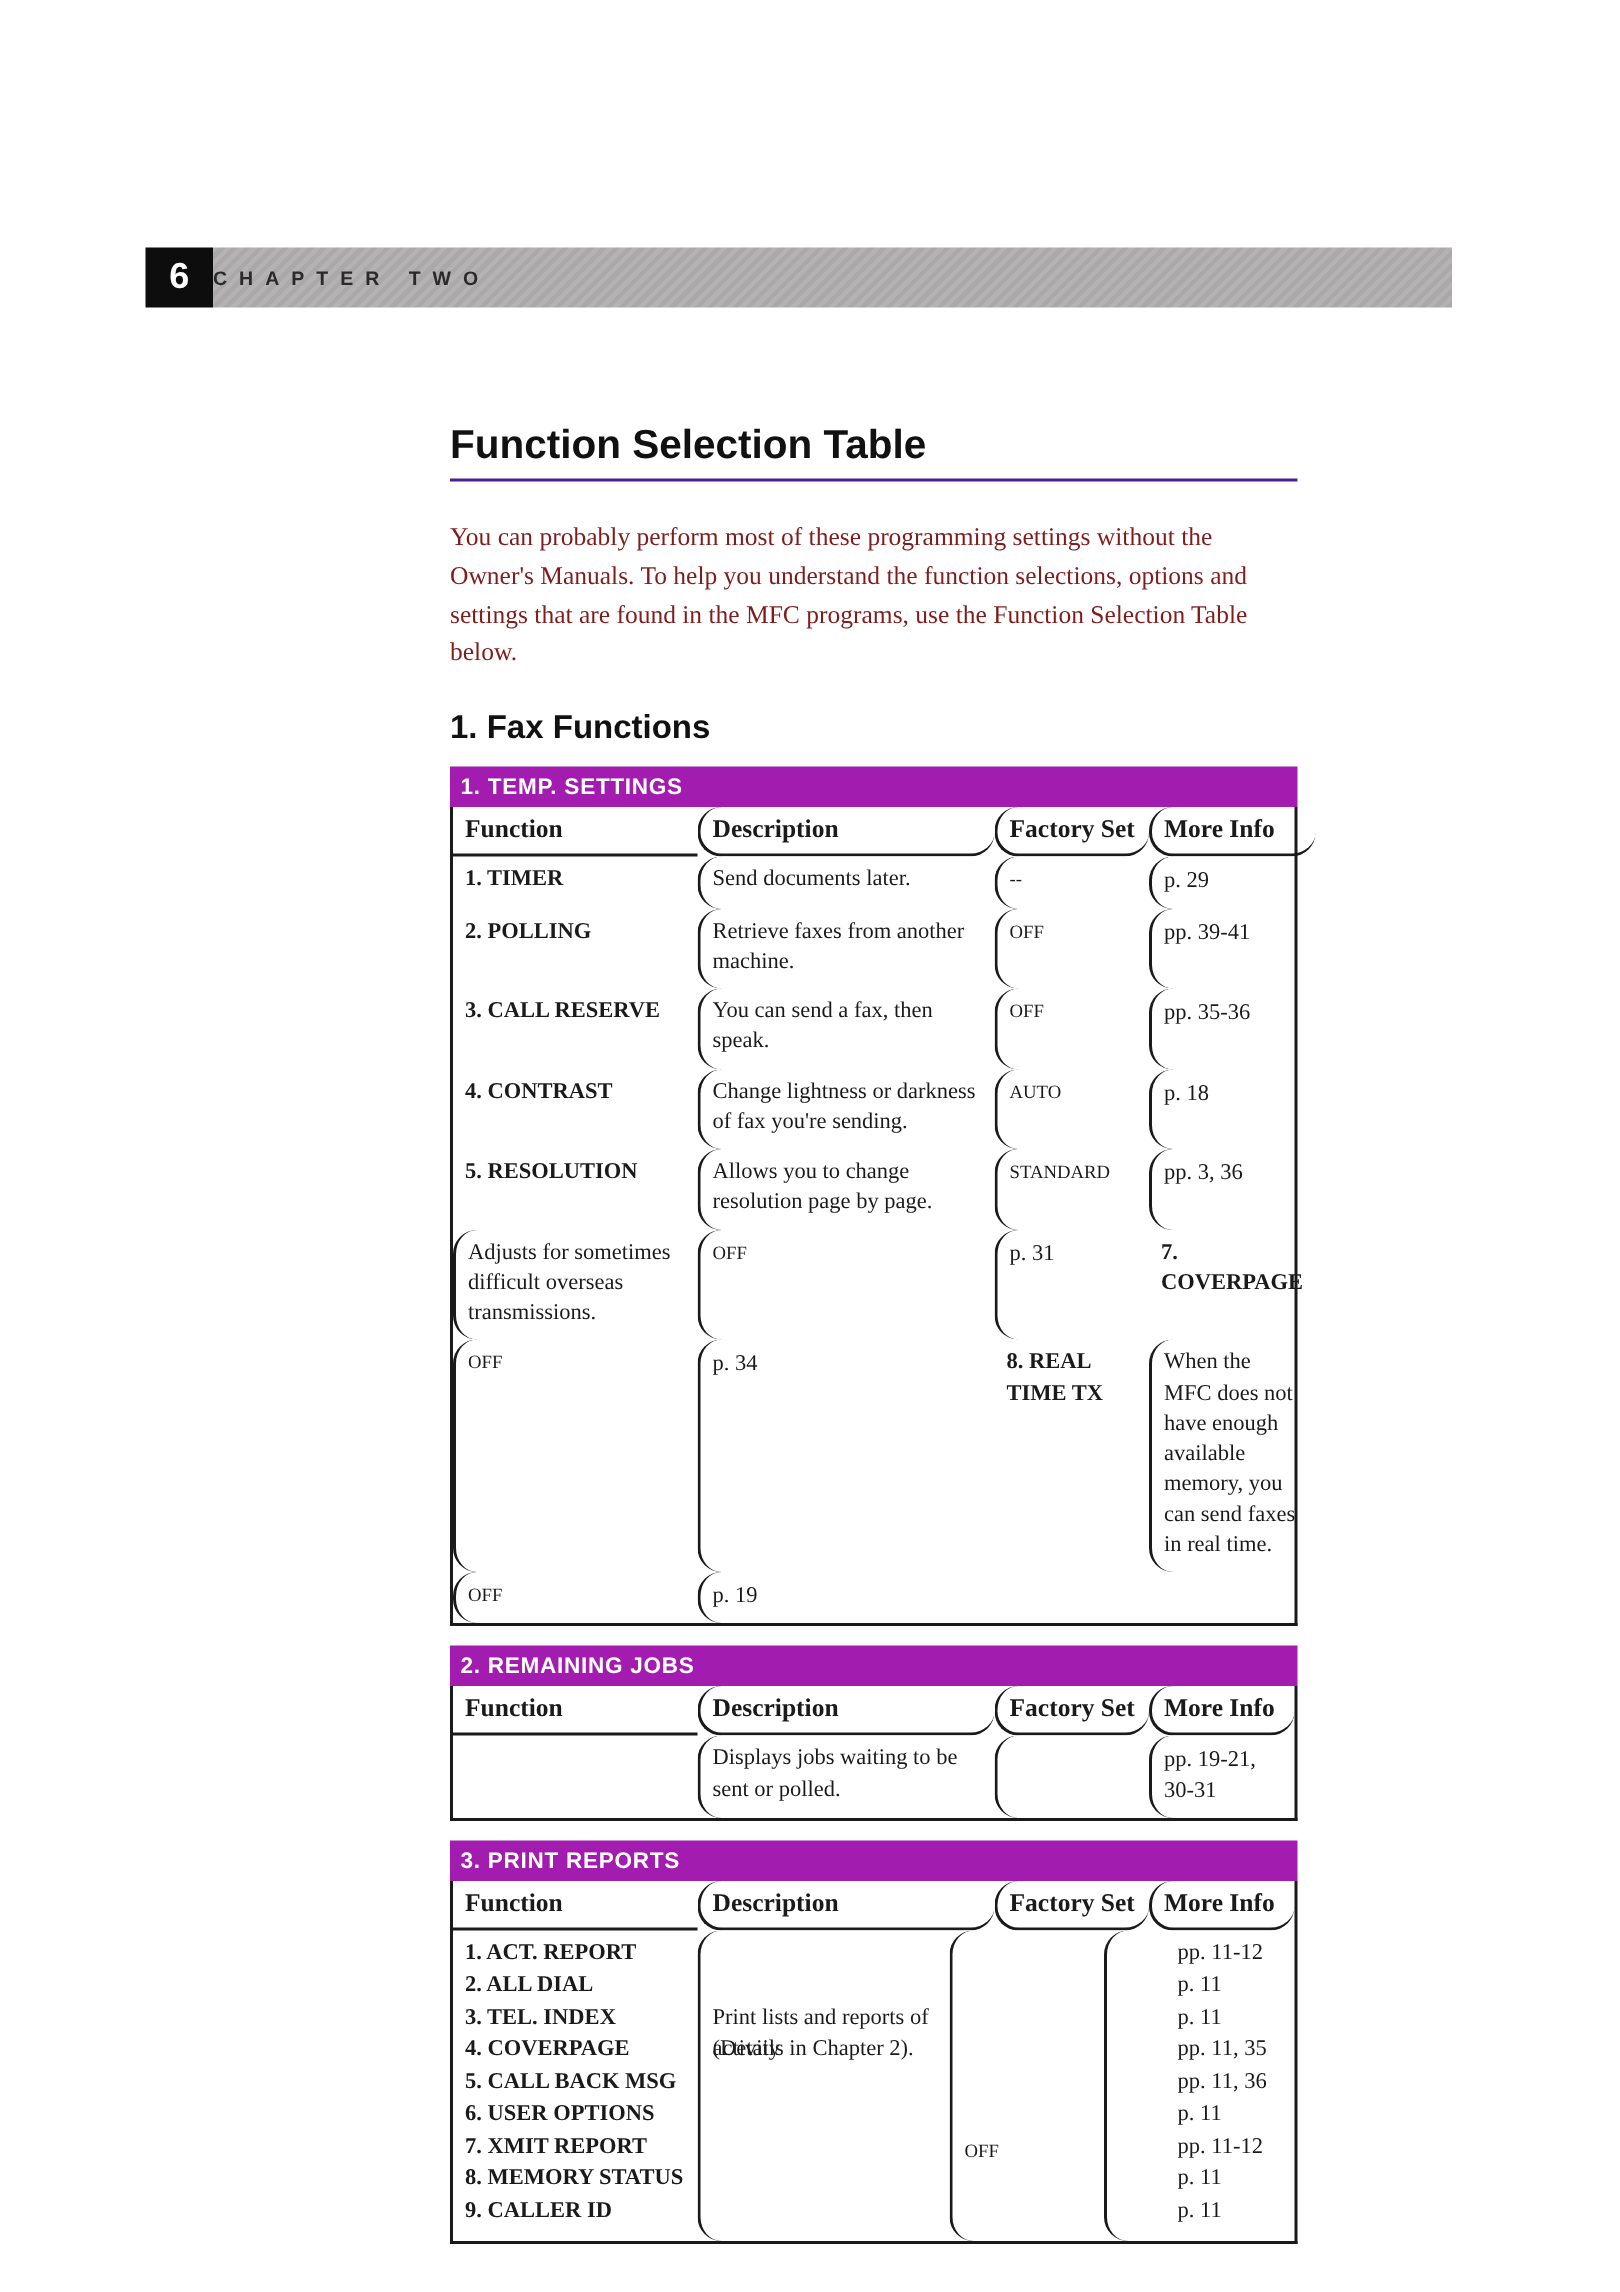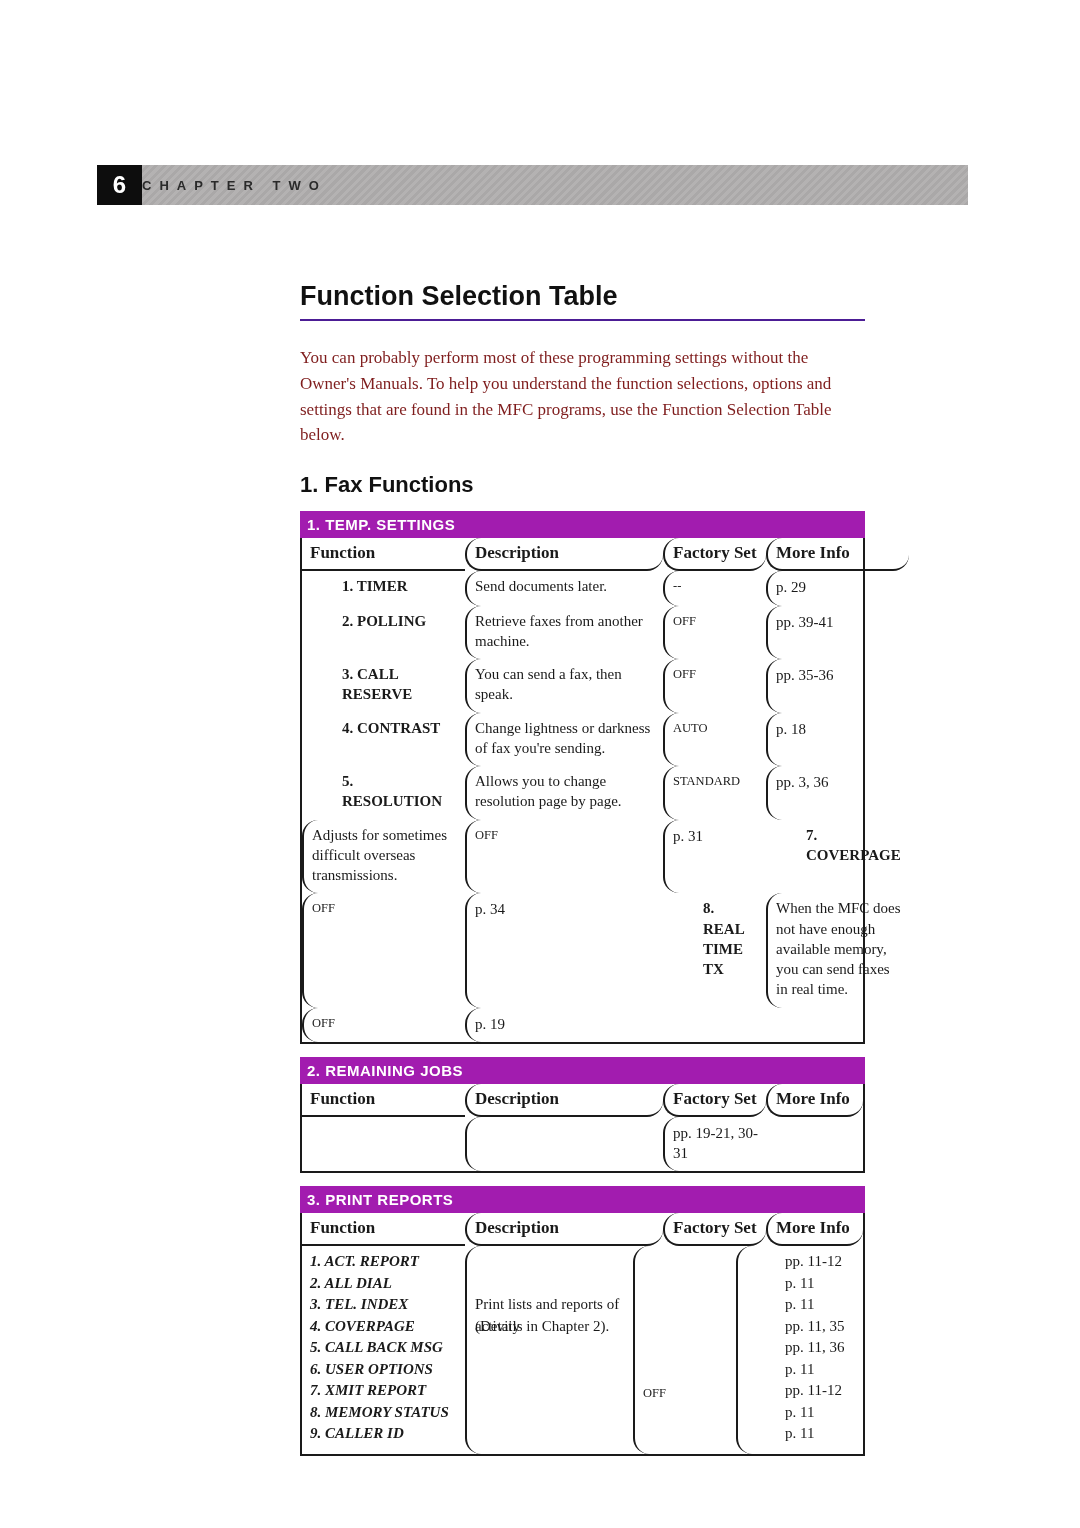--- a/index.html
+++ b/index.html
@@ -101,34 +101,34 @@
     grid-template-columns: 163px 198px 103px 1fr;
   }
   .cell { padding: 3px 8px 8px 8px; }
   .bl { border-left: 2px solid #1a1a1a; border-radius: 16px; }
   .hcell {
     font-weight: bold;
     font-size: 17px;
     padding: 5px 8px 6px 8px;
     border-bottom: 2px solid #1a1a1a;
   }
-  .fn { font-weight: bold; font-size: 15px; line-height: 1.35; padding-top: 5px; margin-left: 32px; }
+  .fn { font-weight: bold; font-size: 15px; line-height: 1.35; padding-top: 5px; }
   .ds { font-size: 15px; line-height: 1.35; padding-top: 5px; }
   .fs { font-size: 12.5px; line-height: 1.4; padding-top: 7px; }
   .mi { font-size: 15px; line-height: 1.35; padding-top: 6px; }
 
   
   .pr-body { display: flex; align-items: stretch; }
   .pr-col { padding: 5px 8px 9px 8px; }
   .pr-col-fn { width: 163px; }
   .pr-col-ds { width: 168px; }
   .pr-col-fs { width: 103px; }
   .pr-col-mi { flex: 1; }
   .pr-line { height: 21.5px; line-height: 21.5px; white-space: nowrap; }
-  .pr-fn { font-weight: bold; font-size: 15px; font-style: italic; }
+  .pr-fn { font-weight: bold; font-size: 15px; }
   .pr-mi { font-size: 15px; margin-left: 39px; }
   .pr-ds-pad { height: 43px; }
   .pr-ds-line { font-size: 15px; height: 21.5px; line-height: 21.5px; }
   .pr-fs-pad { height: 132px; }
   .pr-fs-val { font-size: 12.5px; }
 </style>
 </head>
 <body>
 
 <div class="page">
@@ -199,20 +199,21 @@
     <div class="tbl">
       <div class="tbl-bar">2. REMAINING JOBS</div>
       <div class="tbl-body">
         <div class="grid">
           <div class="hcell">Function</div>
           <div class="hcell bl">Description</div>
           <div class="hcell bl">Factory Set</div>
           <div class="hcell bl">More Info</div>
 
           <div class="cell fn"></div>
+          <div class="cell ds bl">Displays jobs waiting to be sent or polled.</div>
           <div class="cell fs bl"></div>
           <div class="cell mi bl">pp. 19-21, 30-31</div>
         </div>
       </div>
     </div>
 
     <div class="tbl">
       <div class="tbl-bar">3. PRINT REPORTS</div>
       <div class="tbl-body">
         <div class="grid">

